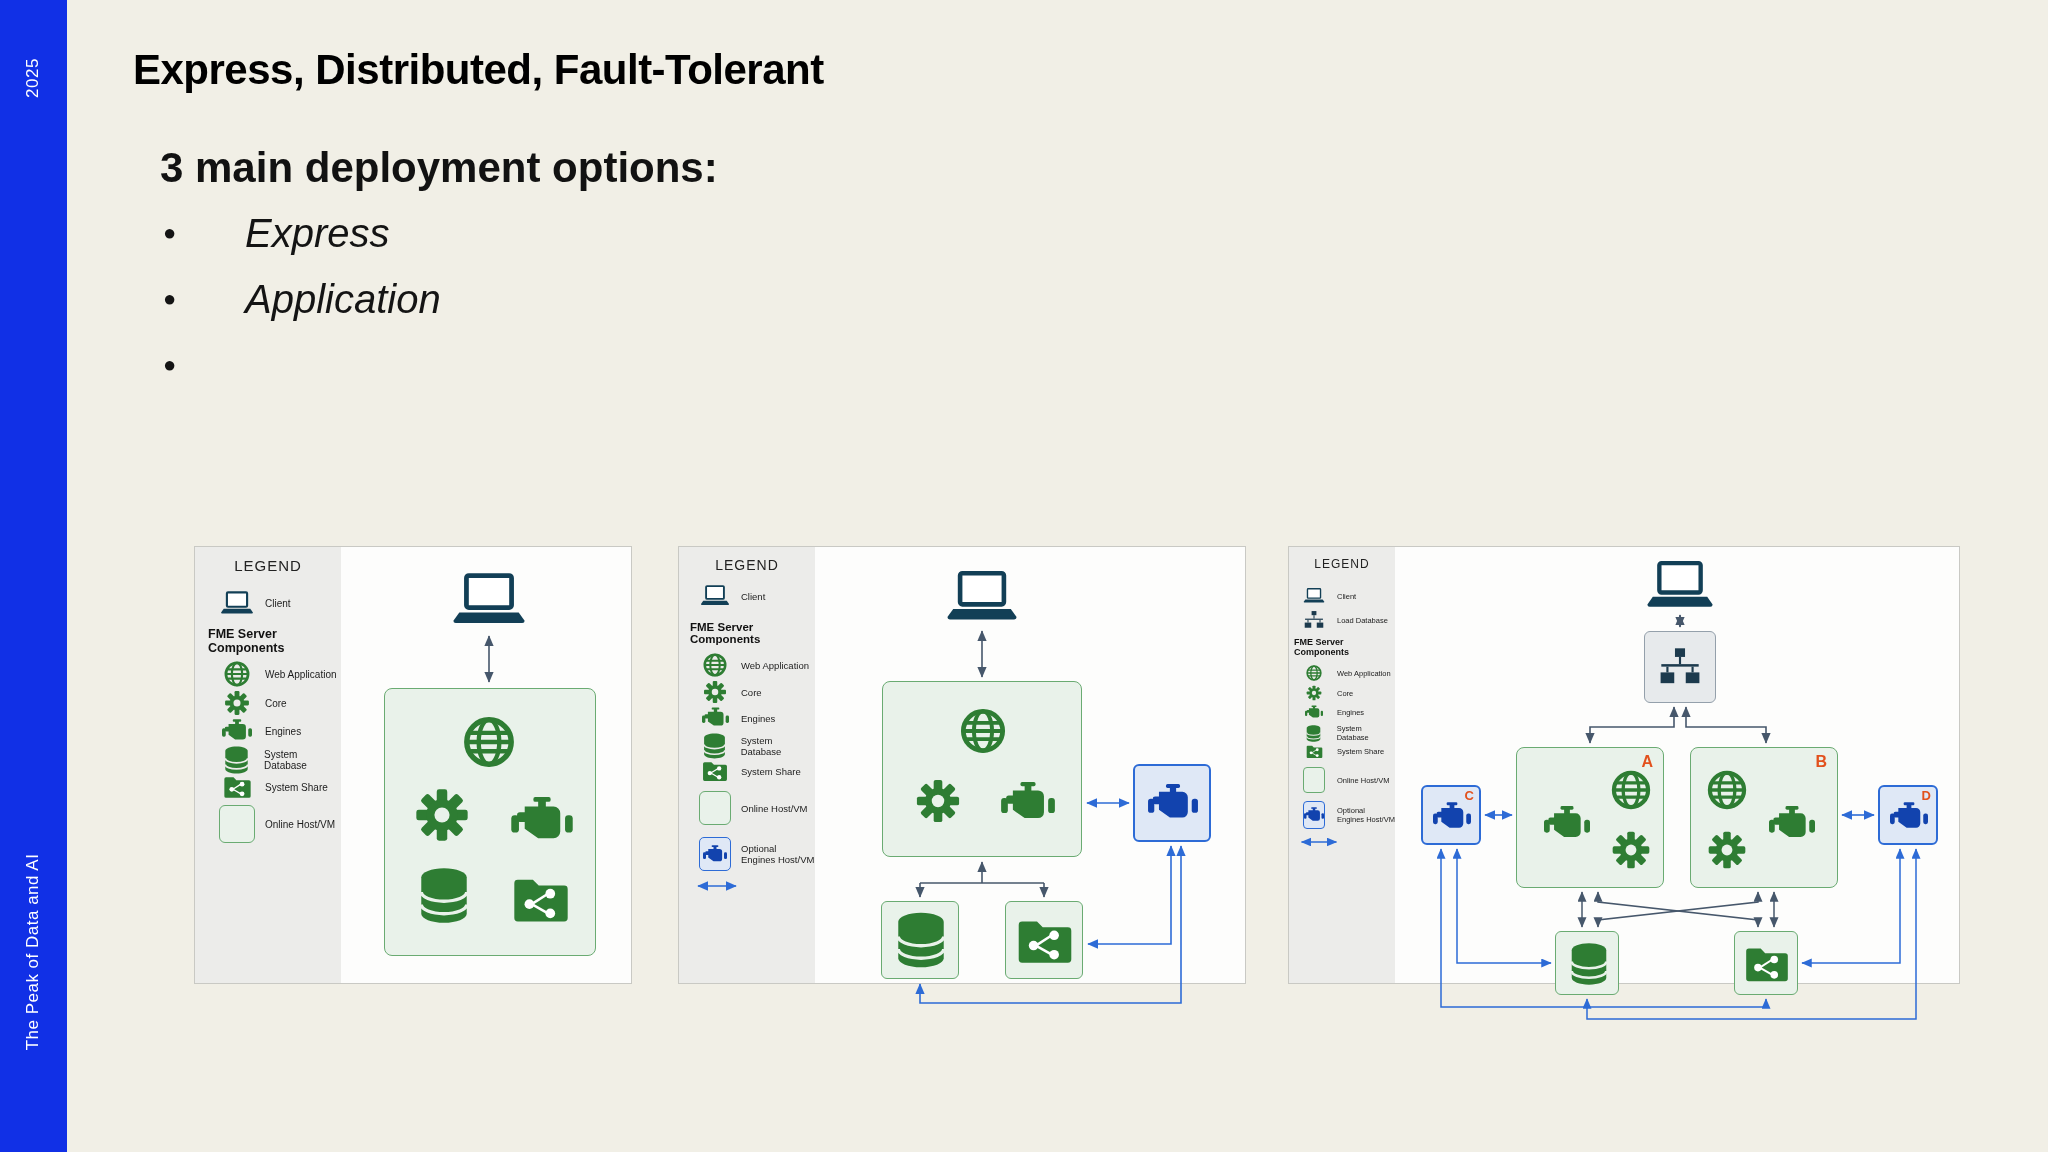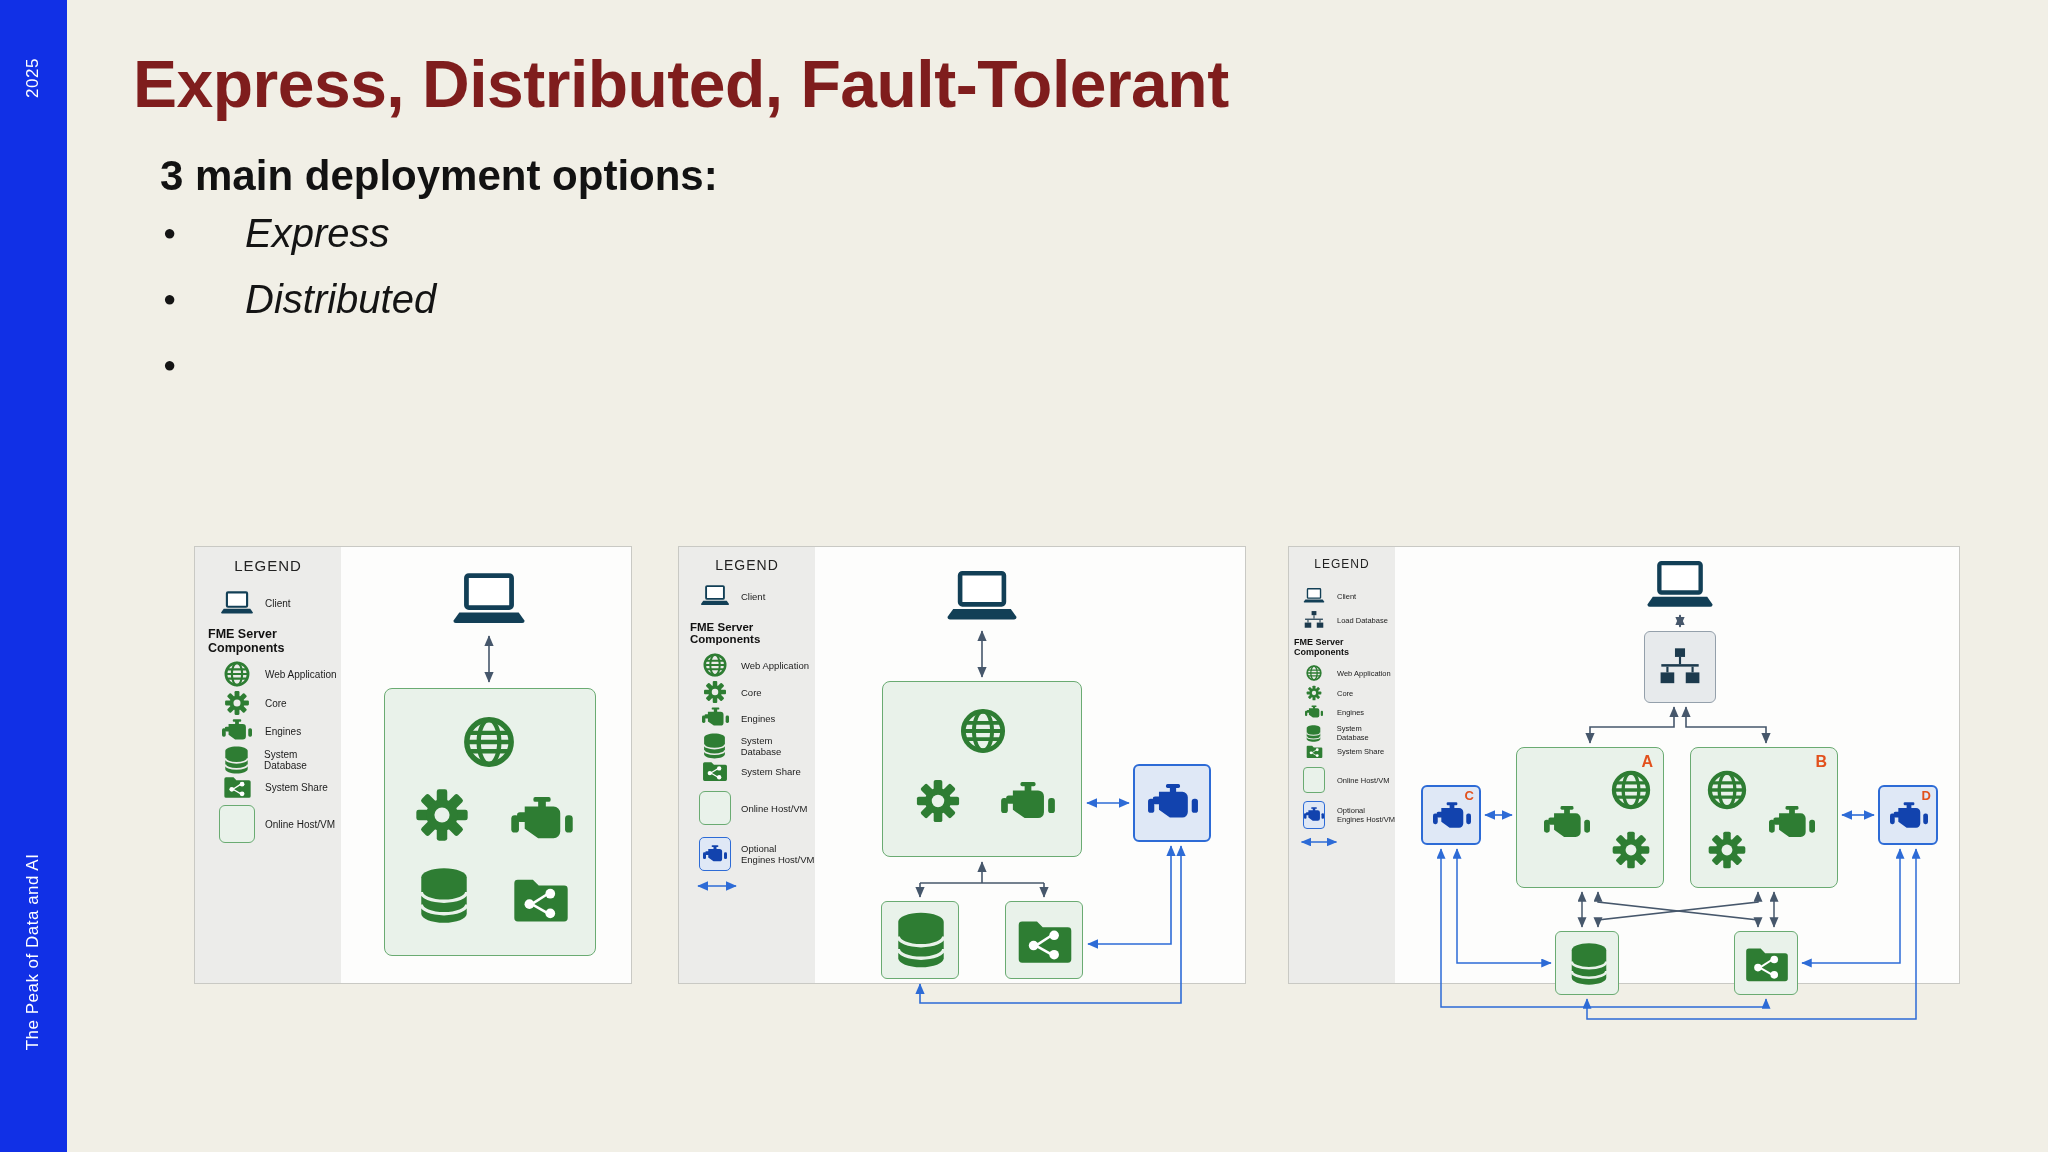--- a/index.html
+++ b/index.html
@@ -7,22 +7,22 @@
        font-family:"Liberation Sans",sans-serif;overflow:hidden;color:#141414;}
 
   
   .sidebar{position:absolute;left:0;top:0;width:67px;height:1152px;background:#1130e6;}
   .vtext{position:absolute;left:33px;color:#fff;white-space:nowrap;
          transform:translate(-50%,-50%) rotate(-90deg);font-size:17px;letter-spacing:.5px;}
   .vtext.year{top:78px;}
   .vtext.footer{top:952px;}
 
   
-  .slide-title{position:absolute;left:133px;top:46px;font-size:66px;font-weight:bold;color:#7f1d1d;letter-spacing:-.5px;}
-  .slide-heading{position:absolute;left:160px;top:152px;font-size:42px;font-weight:bold;color:#121212;}
+  .slide-title{position:absolute;left:133px;top:46px;font-size:42px;font-weight:bold;color:#000000;letter-spacing:-.5px;}
+  .slide-heading{position:absolute;left:160px;top:144px;font-size:42px;font-weight:bold;color:#121212;}
   .bullets{position:absolute;left:163px;top:200px;}
   .bullet-row{display:flex;align-items:center;height:66px;font-size:40px;}
   .bullet-dot{font-size:22px;width:22px;}
   .bullet-label{margin-left:60px;font-style:italic;}
 
   
   .panel{position:absolute;top:546px;height:438px;background:#fdfdfc;border:1px solid #c9c9c4;box-sizing:border-box;}
   #p1{left:194px;width:438px;}
   #p2{left:678px;width:568px;}
   #p3{left:1288px;width:672px;}
@@ -137,21 +137,21 @@
 
 <div class="slide-title">Express, Distributed, Fault-Tolerant</div>
 <div class="slide-heading">3 main deployment options:</div>
 <div class="bullets">
   <div class="bullet-row">
     <span class="bullet-dot">●</span>
     <span class="bullet-label">Express</span>
   </div>
   <div class="bullet-row">
     <span class="bullet-dot">●</span>
-    <span class="bullet-label">Distributed</span>
+    <span class="bullet-label">Application</span>
   </div>
   <div class="bullet-row">
     <span class="bullet-dot">●</span>
   </div>
 </div>
 
 <div class="panel" id="p1">
   <div class="legend">
     <div class="ltitle">LEGEND</div>
     <div class="lrow" style="top:44px">

